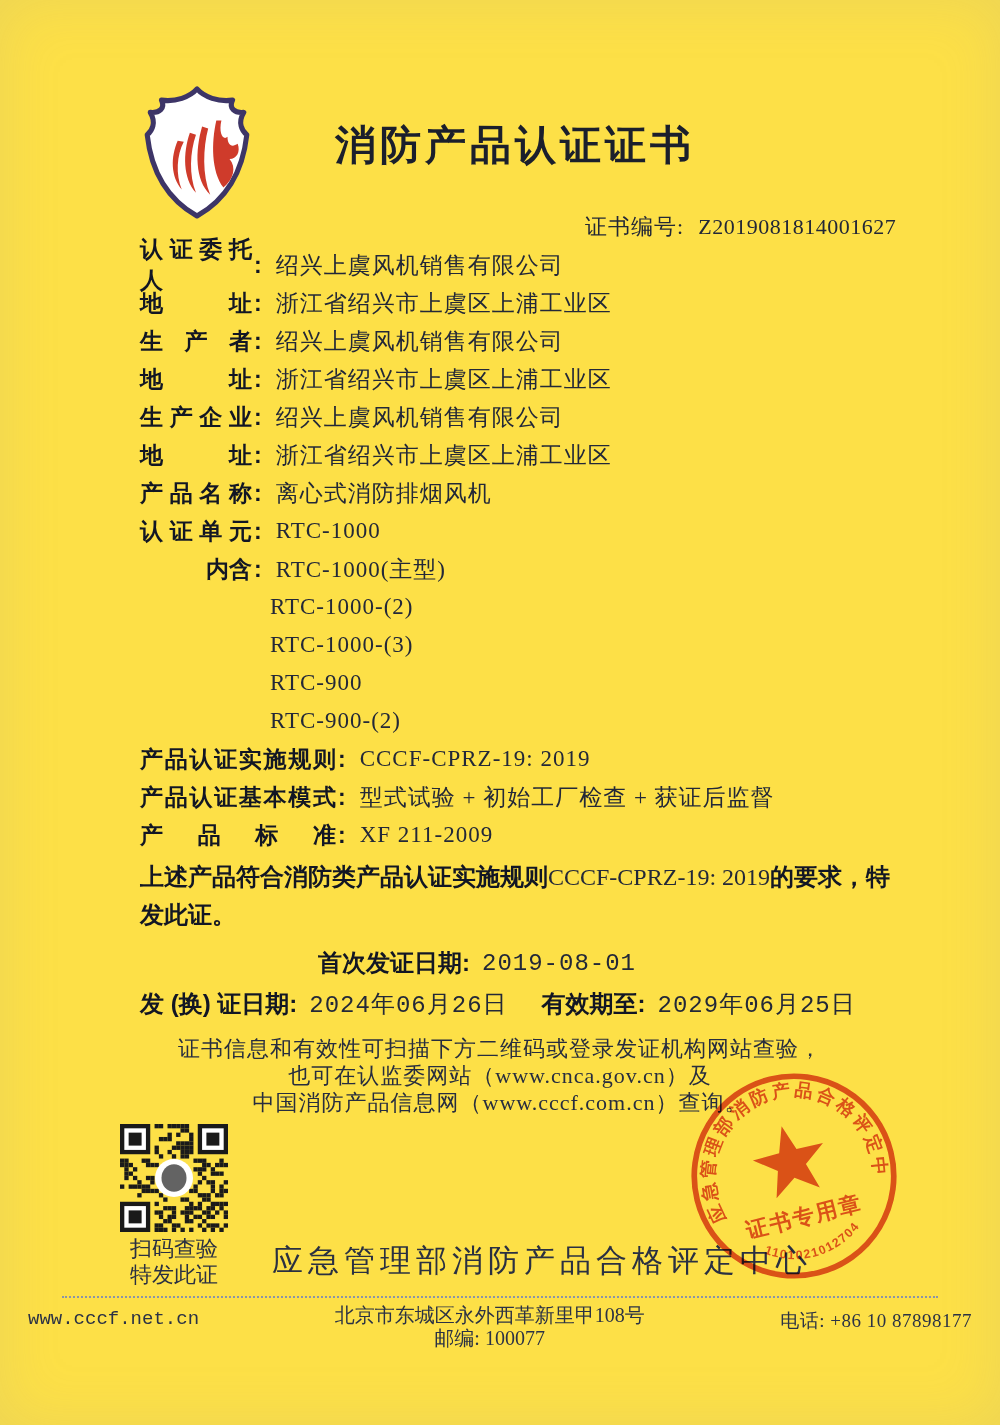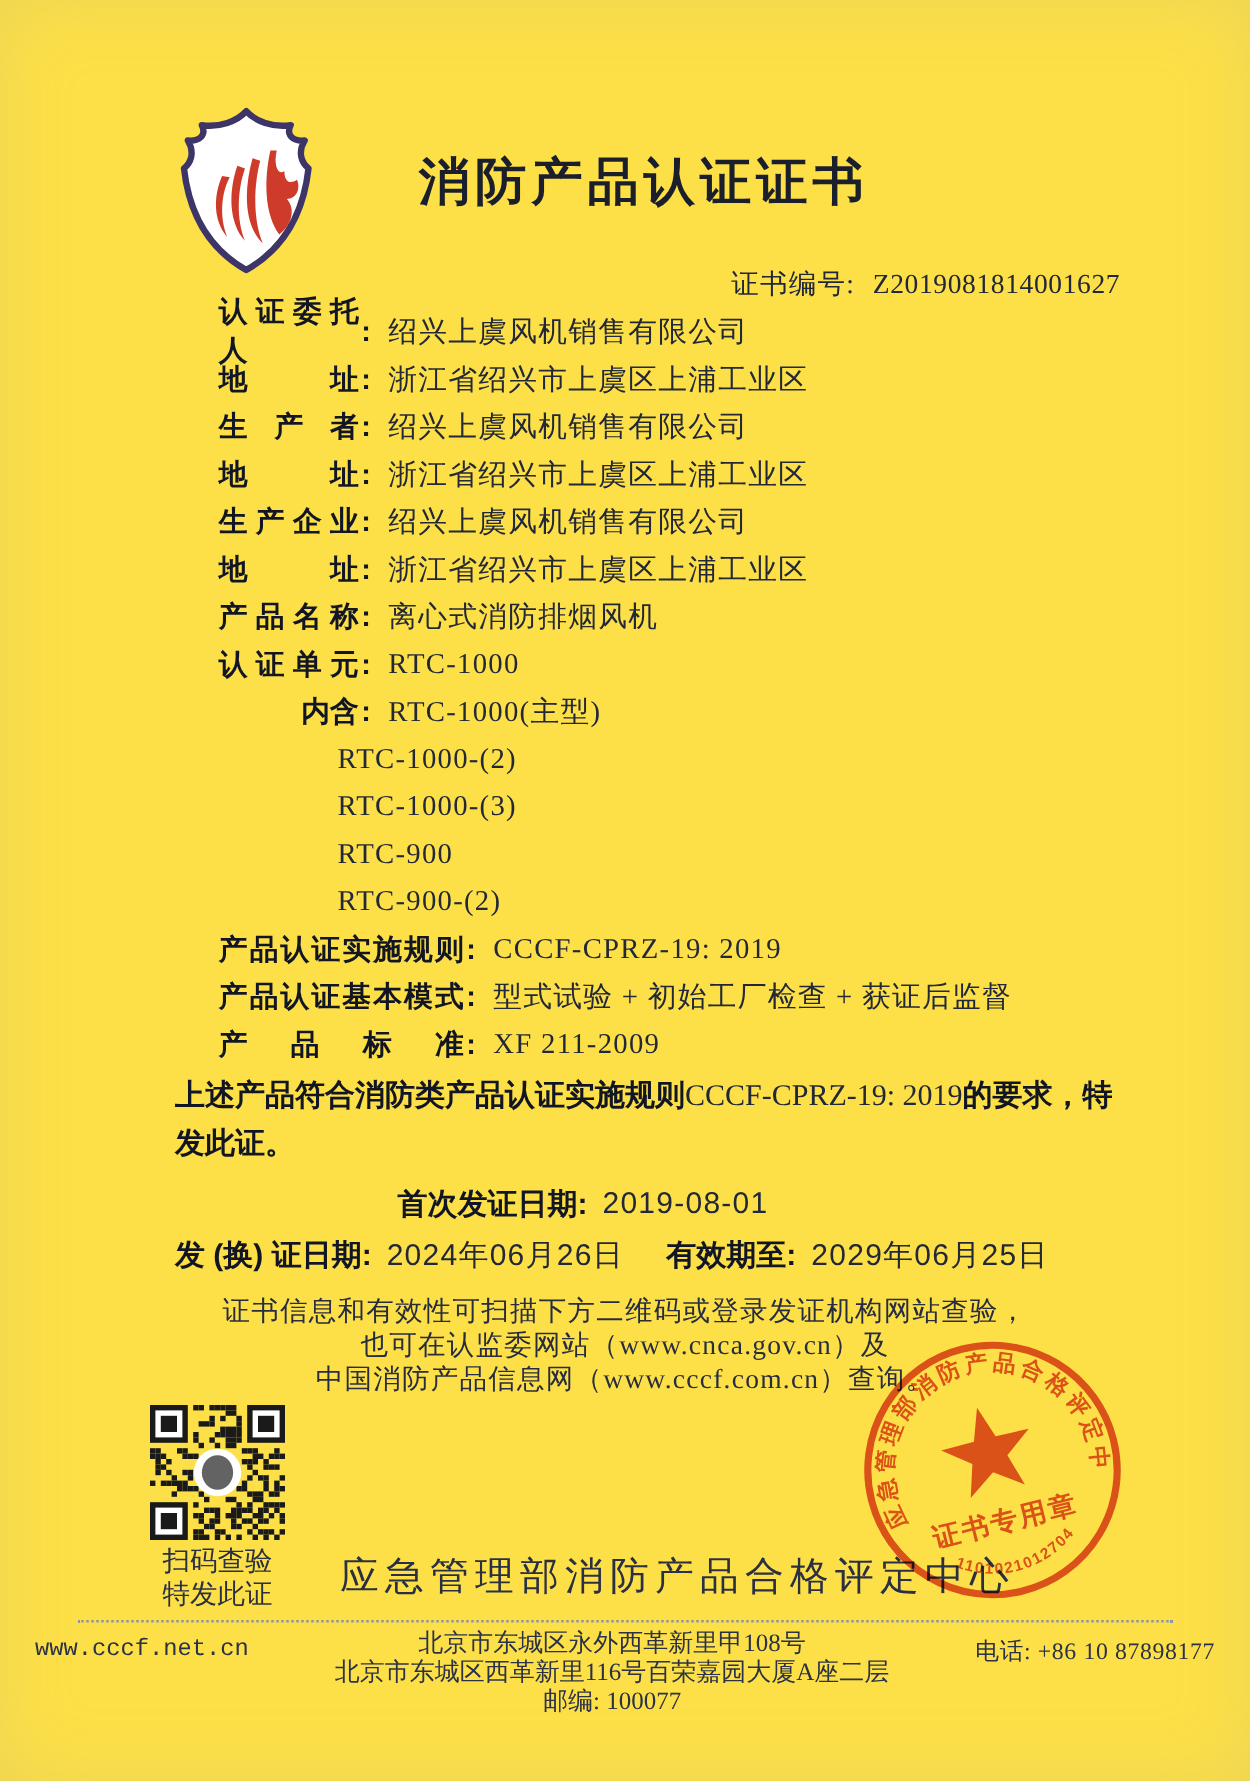--- a/index.html
+++ b/index.html
@@ -10,32 +10,32 @@
   .logo{position:absolute;left:136px;top:80px;width:122px;height:146px;}
   .title{position:absolute;left:0;right:0;top:118px;text-align:center;padding-left:30px;
          font-size:41px;font-weight:700;letter-spacing:4px;color:#1b1f2c;}
   .certno{position:absolute;top:212px;left:585px;font-size:22px;color:#222737;}
   .certno .lab{font-family:Liberation Serif, serif;letter-spacing:1px;}
   .certno .num{font-family:"Liberation Serif",serif;margin-left:8px;letter-spacing:.5px;}
   
   .content{position:absolute;top:246px;left:0;right:0;}
   .row{display:flex;align-items:center;height:38px;padding-left:140px;font-size:23px;}
   .lbl{font-weight:700;color:#121624;width:112px;flex:0 0 auto;
-       text-align:justify;text-align-last:justify;margin-left:35px;}
+       text-align:justify;text-align-last:justify;}
   .lbl.r{text-align-last:right;}
   .lbl.wide{width:196px;}
   .colon{font-weight:700;color:#121624;margin:0 14px 0 2px;}
   .val{font-family:"Liberation Serif",serif;color:#232838;letter-spacing:1px;white-space:nowrap;}
   .row.prod .val{margin-left:130px;}
   .statement{padding-left:140px;width:760px;font-size:24px;font-weight:700;color:#121624;
              line-height:37px;margin-top:4px;}
   .statement .code{font-family:"Liberation Serif",serif;font-weight:400;color:#232838;}
   .firstdate{margin-top:12px;padding-left:318px;font-size:24px;height:36px;display:flex;align-items:center;}
   .firstdate .lab,.reissue .lab{font-weight:700;color:#121624;}
-  .firstdate .val,.reissue .val{font-family:Liberation Sans, sans-serif;margin-left:12px;letter-spacing:1px;}
+  .firstdate .val,.reissue .val{font-family:Liberation Mono, monospace;margin-left:12px;letter-spacing:1px;}
   .reissue{margin-top:4px;padding-left:140px;font-size:24px;height:38px;display:flex;align-items:center;}
   .reissue .gap{width:34px;}
   .note{margin-top:12px;text-align:center;font-family:"Liberation Serif",serif;
         font-size:22px;line-height:27px;color:#272d3f;letter-spacing:1px;}
   
   .qr{position:absolute;left:120px;top:1124px;width:108px;height:108px;}
   .qr-caption{position:absolute;left:104px;top:1236px;width:140px;text-align:center;
               font-family:"Liberation Serif",serif;font-size:22px;line-height:26px;color:#2a3042;}
   .issuer{position:absolute;left:272px;top:1240px;font-family:"Liberation Serif",serif;
           font-size:31px;letter-spacing:5px;color:#2a3042;}
@@ -373,19 +373,18 @@
       <textPath href="#arcBot" startOffset="4">11010210127041</textPath>
     </text>
   </svg>
 
   <div class="divider"></div>
 
   <div class="footer">
     <div class="site">www.cccf.net.cn</div>
     <div class="addr">
       <div>北京市东城区永外西革新里甲108号</div>
-      <div>北京市东城区西革新里116号百荣嘉园大厦A座二层</div>
       <div>邮编: 100077</div>
     </div>
     <div class="phone">电话: +86 10 87898177</div>
   </div>
 
 </div>
 
 </body></html>

